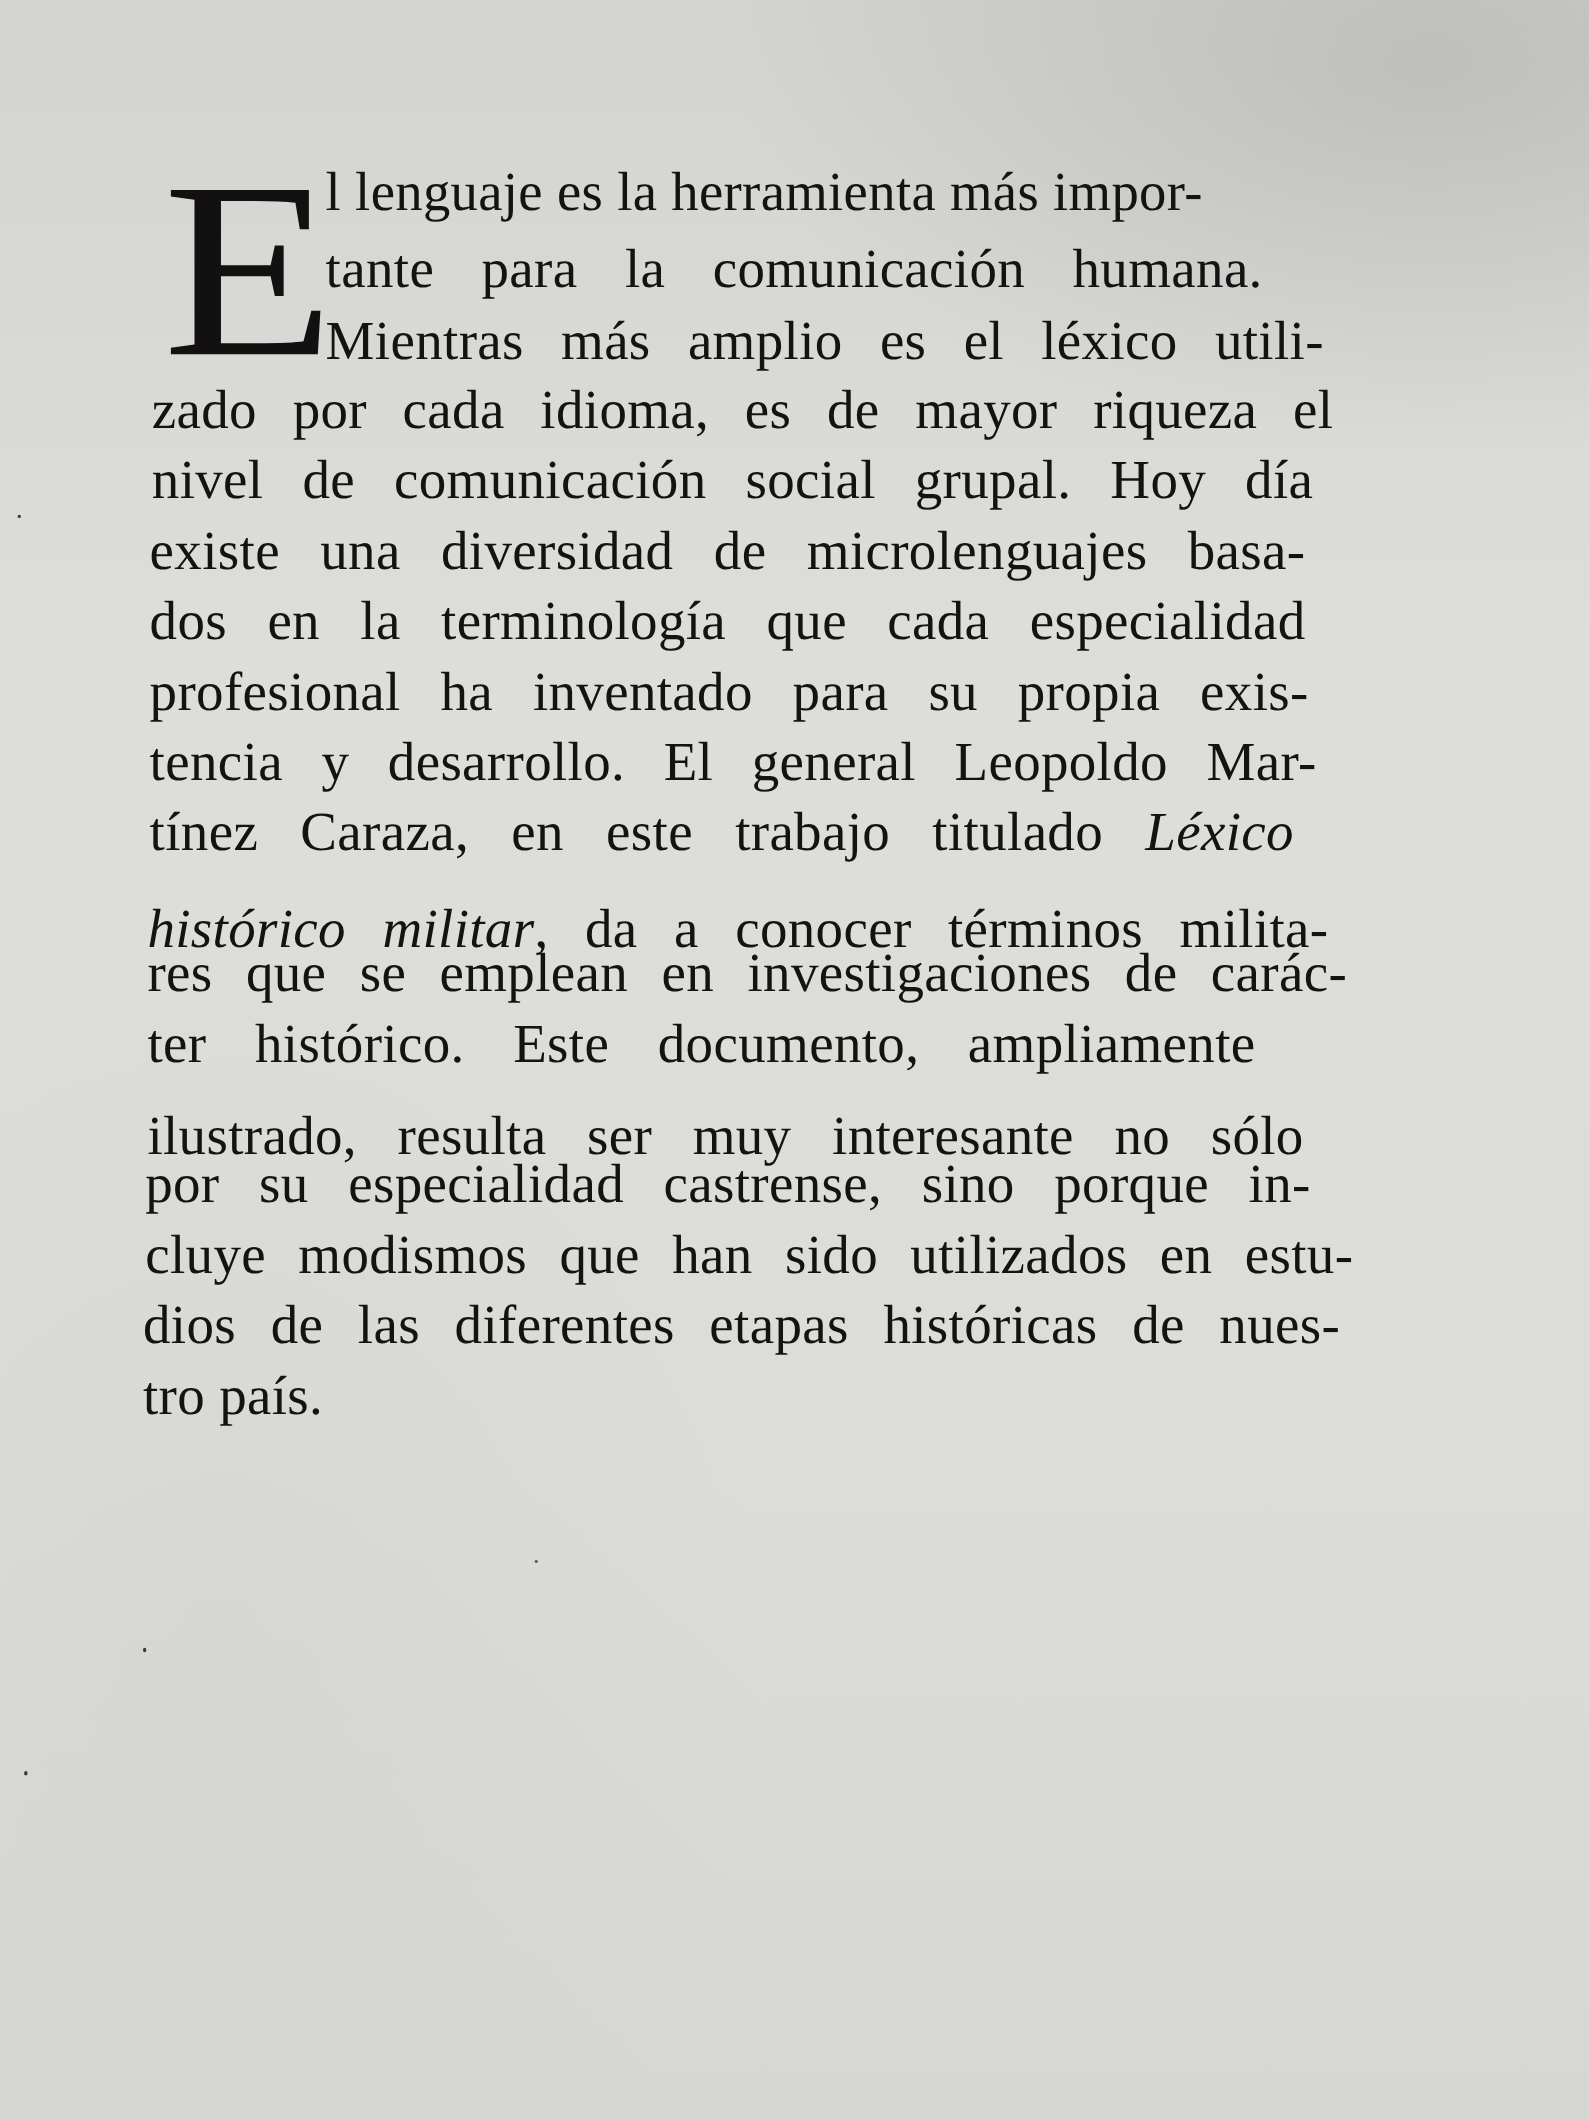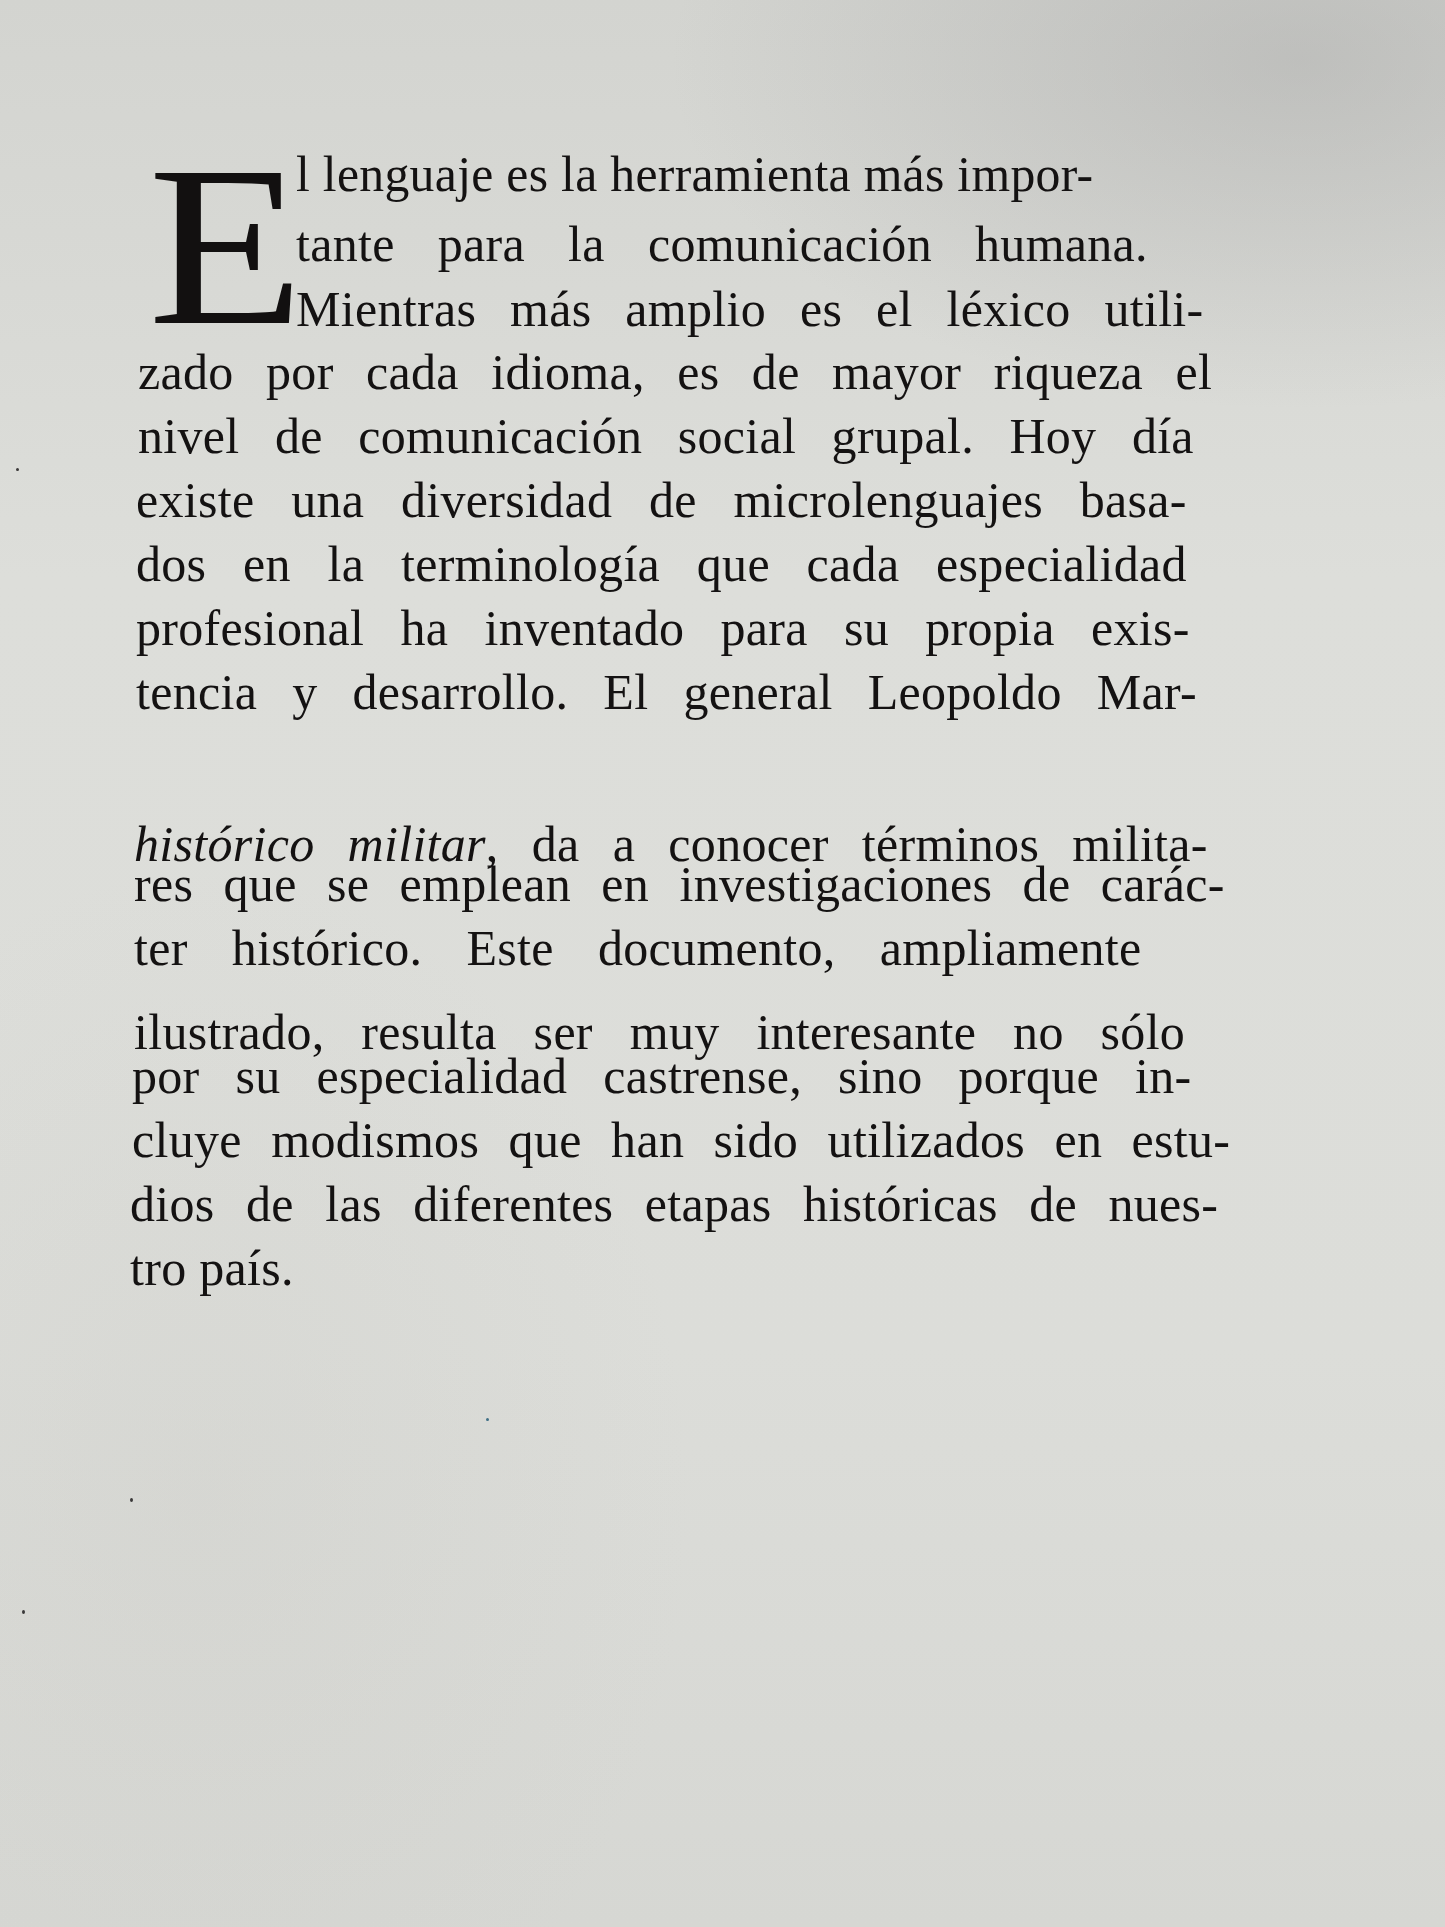--- a/index.html
+++ b/index.html
@@ -77,20 +77,23 @@
   </div>
   <div class="line" style="left: 136px; top: 536px; word-spacing: 23.9167px;">
     <span>dos en la terminología que cada especialidad</span>
   </div>
   <div class="line" style="left: 136px; top: 600px; word-spacing: 23.4167px;">
     <span>profesional ha inventado para su propia exis-</span>
   </div>
   <div class="line" style="left: 136px; top: 664px; word-spacing: 22.25px;">
     <span>tencia y desarrollo. El general Leopoldo Mar-</span>
   </div>
+  <div class="line" style="left: 136px; top: 728px; word-spacing: 25.5833px;">
+    <span>tínez Caraza, en este trabajo titulado </span><span class="it">Léxico</span>
+  </div>
   <div class="line" style="left: 134px; top: 816px; word-spacing: 20.3333px;">
     <span class="it">histórico militar</span><span>, da a conocer términos milita-</span>
   </div>
   <div class="line" style="left: 134px; top: 856px; word-spacing: 17.5385px;">
     <span>res que se emplean en investigaciones de carác-</span>
   </div>
   <div class="line" style="left: 134px; top: 920px; word-spacing: 31.4px;">
     <span>ter histórico. Este documento, ampliamente</span>
   </div>
   <div class="line" style="left: 134px; top: 984px; word-spacing: 24.0833px; margin-top: 20px;">

